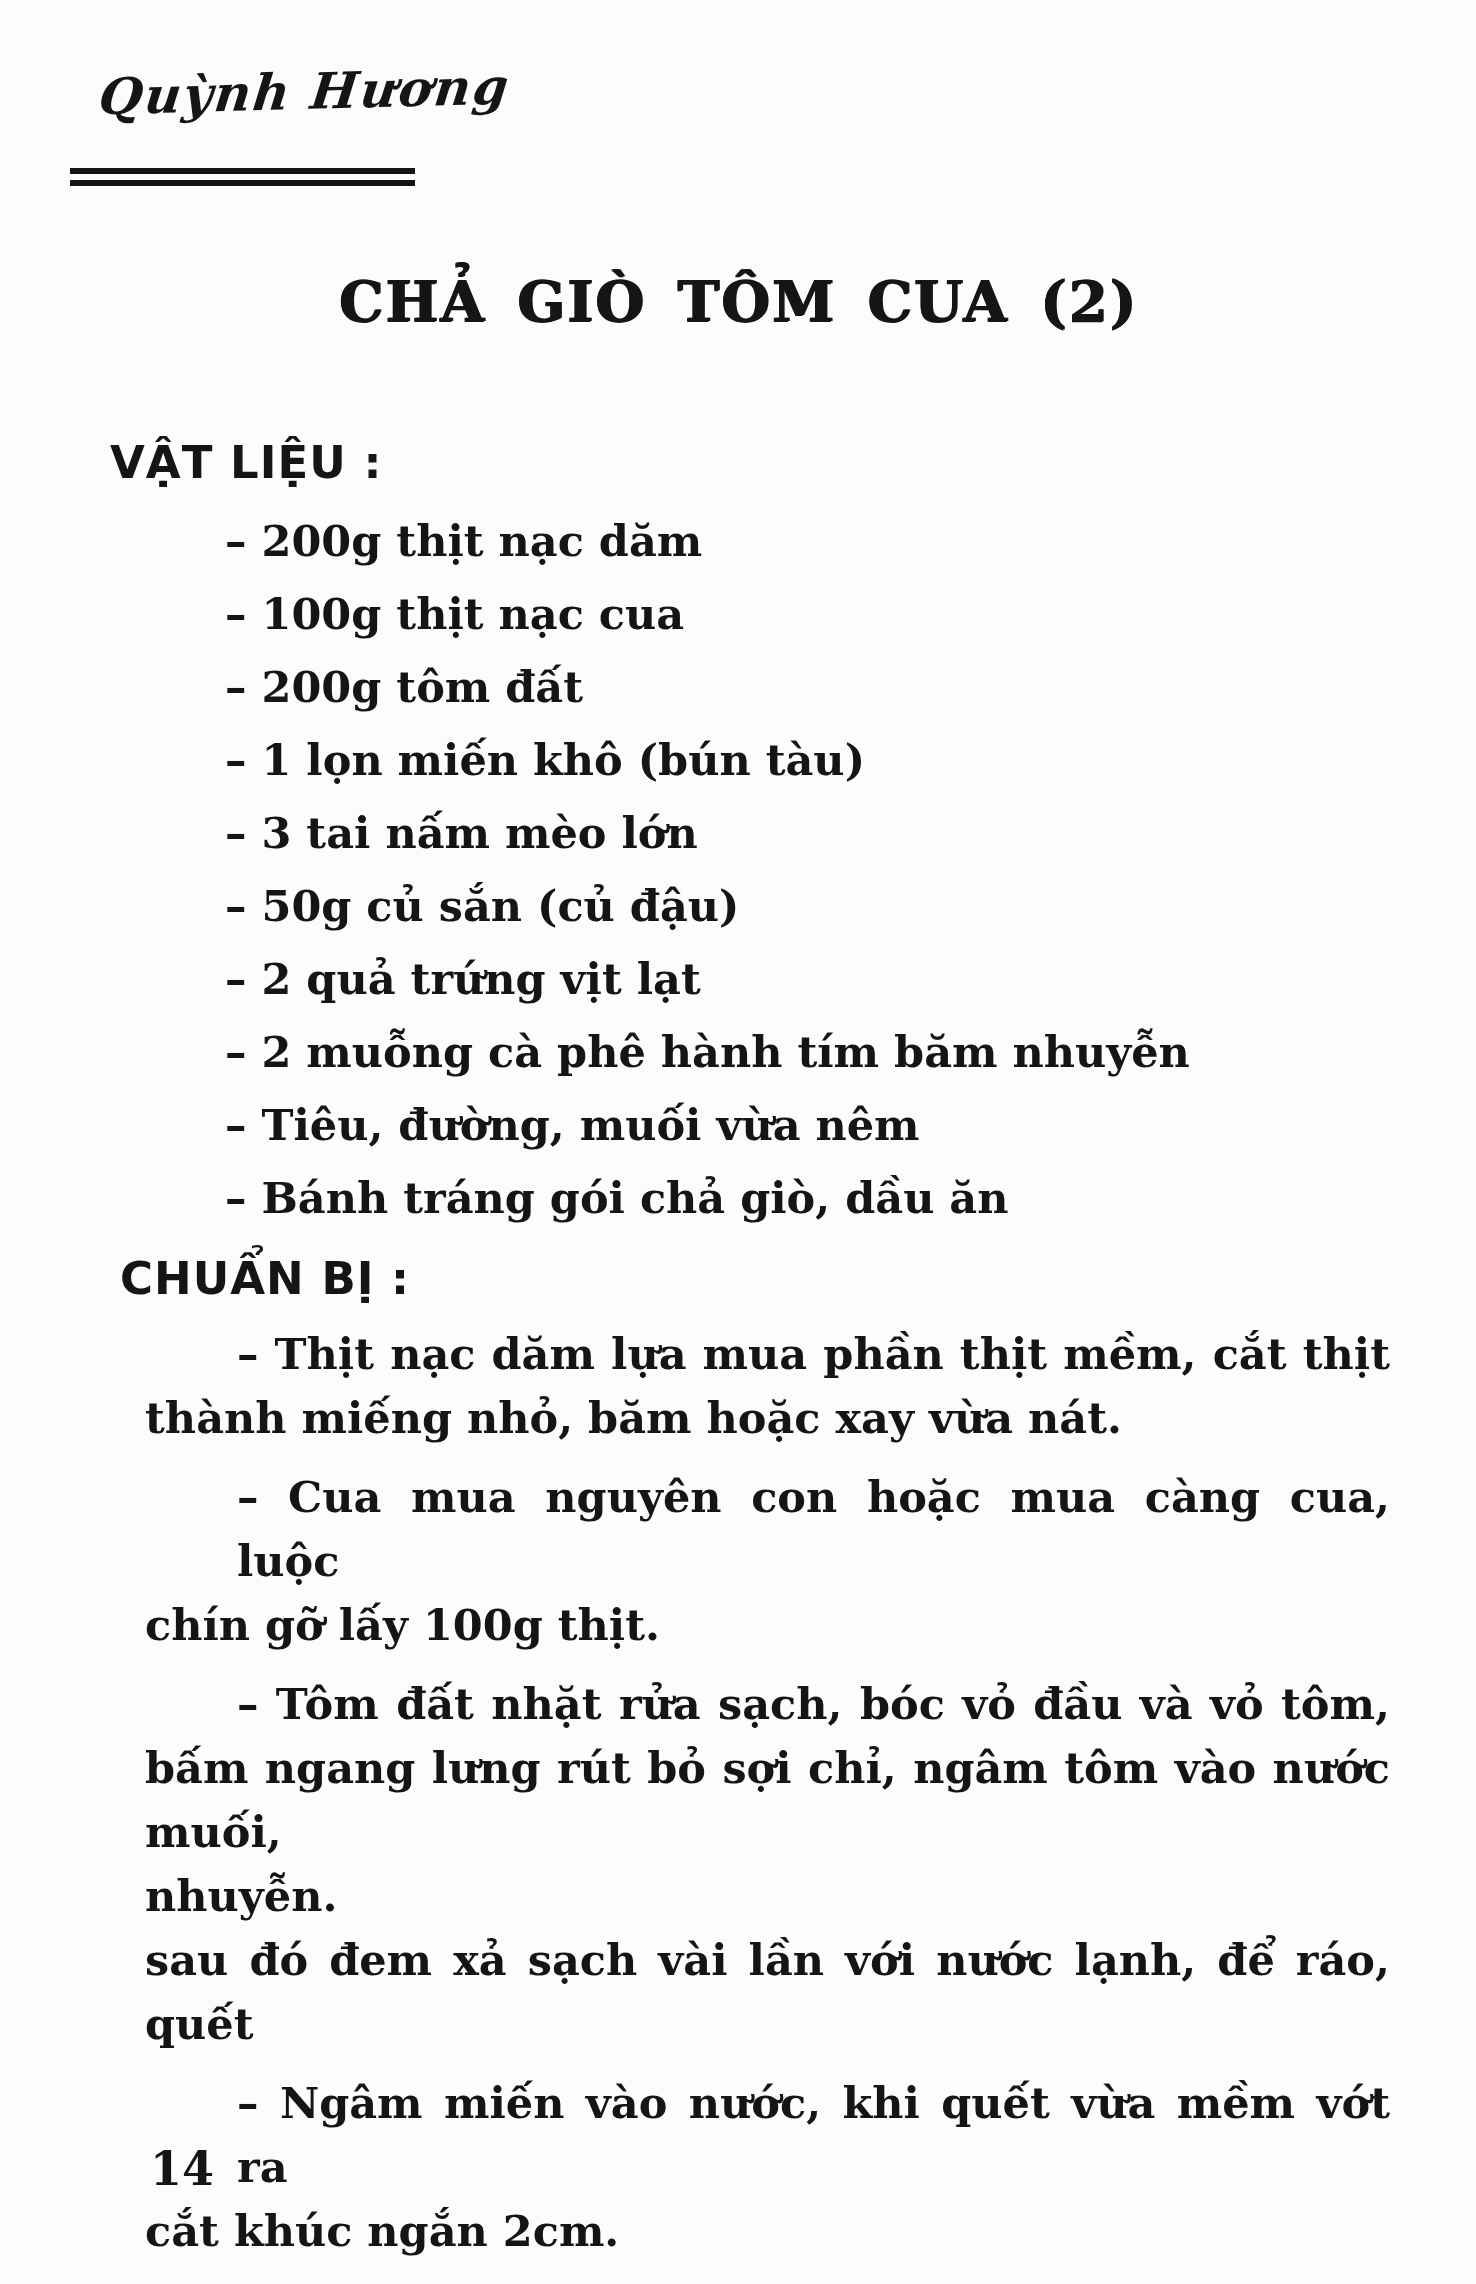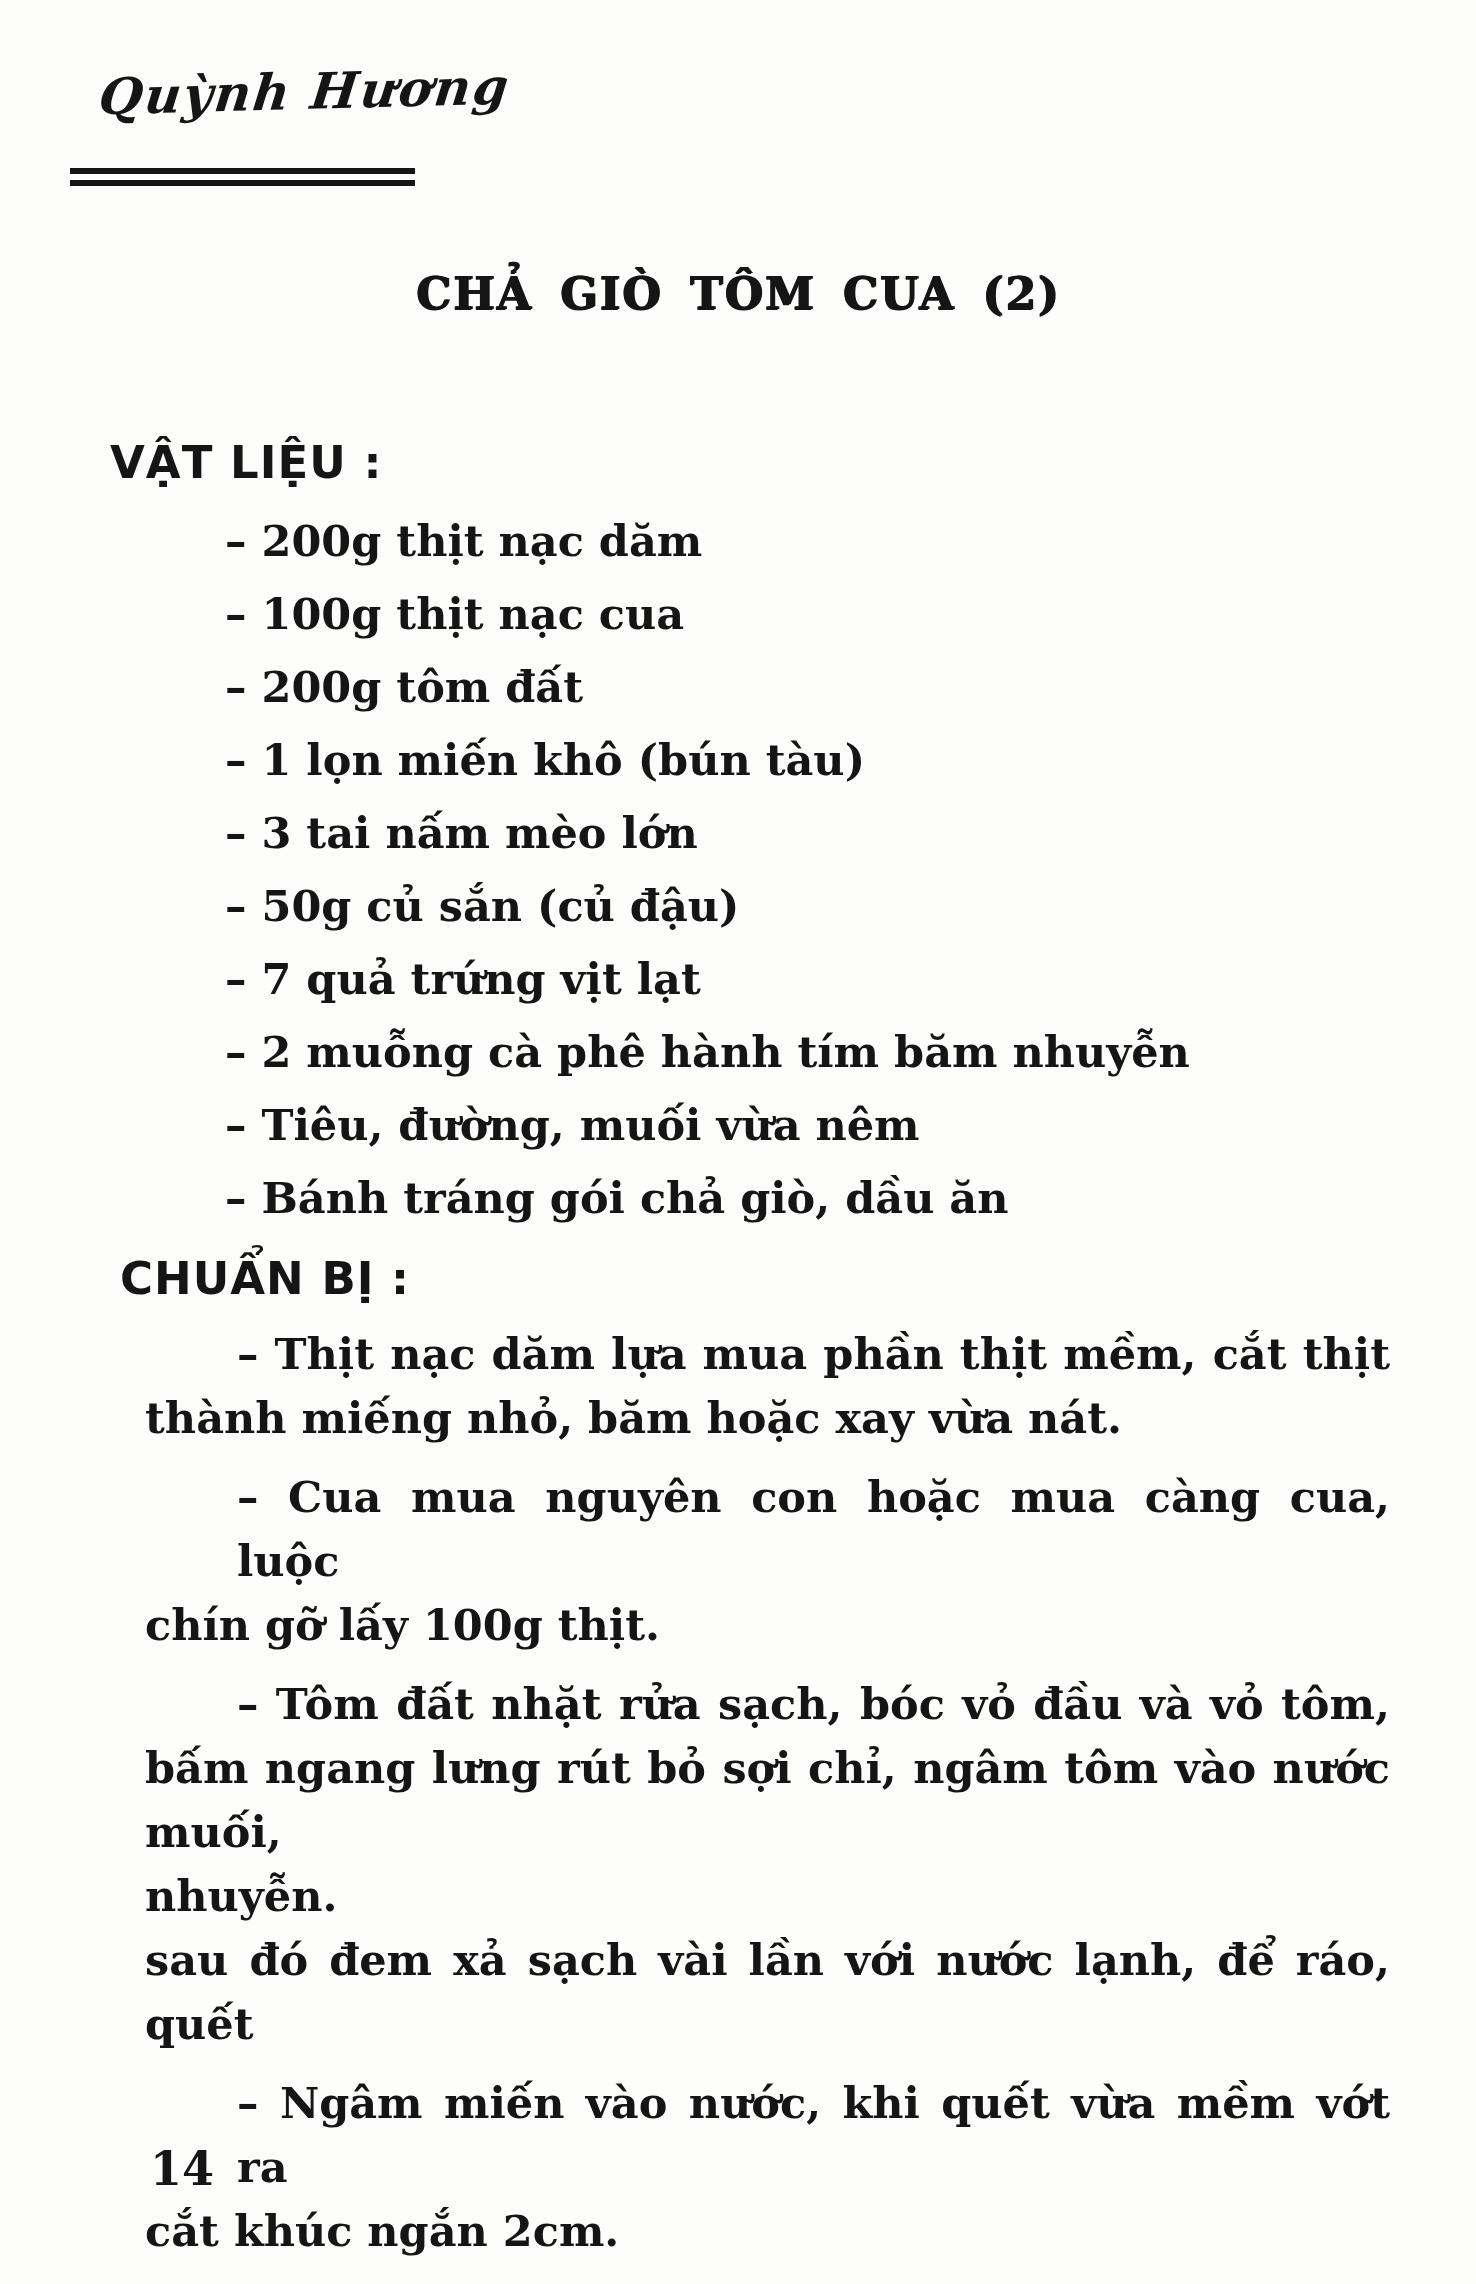--- a/index.html
+++ b/index.html
@@ -46,21 +46,21 @@
   .logo-underline-1 { top: 106px; }
   .logo-underline-2 { top: 118px; }
 
   
   .title {
     position: absolute;
     left: 0;
     top: 268px;
     width: 100%;
     text-align: center;
-    font-size: 44px;
+    font-size: 56px;
     font-weight: bold;
     letter-spacing: 2px;
     word-spacing: 10px;
     text-shadow: 1.6px 0 0 #151515, 0 1px 0 #151515;
     white-space: nowrap;
   }
 
   
   .section-heading {
     position: absolute;
@@ -127,21 +127,21 @@
 
   <div class="section-heading heading-ingredients">VẬT LIỆU :</div>
 
   <div class="ingredient-list">
     <div class="ingredient-item">– 200g thịt nạc dăm</div>
     <div class="ingredient-item">– 100g thịt nạc cua</div>
     <div class="ingredient-item">– 200g tôm đất</div>
     <div class="ingredient-item">– 1 lọn miến khô (bún tàu)</div>
     <div class="ingredient-item">– 3 tai nấm mèo lớn</div>
     <div class="ingredient-item">– 50g củ sắn (củ đậu)</div>
-    <div class="ingredient-item">– 7 quả trứng vịt lạt</div>
+    <div class="ingredient-item">– 2 quả trứng vịt lạt</div>
     <div class="ingredient-item">– 2 muỗng cà phê hành tím băm nhuyễn</div>
     <div class="ingredient-item">– Tiêu, đường, muối vừa nêm</div>
     <div class="ingredient-item">– Bánh tráng gói chả giò, dầu ăn</div>
   </div>
 
   <div class="section-heading heading-preparation">CHUẨN BỊ :</div>
 
   <div class="prep-text">
 
     <div class="para">

